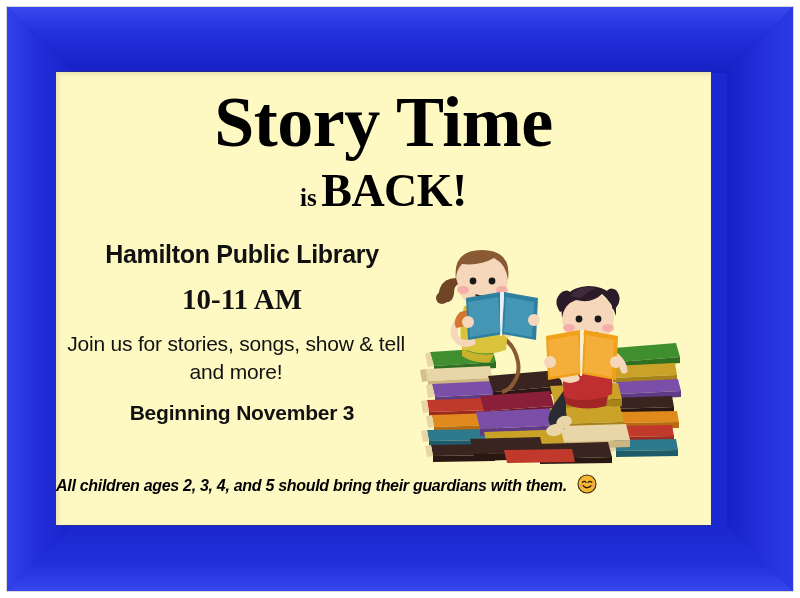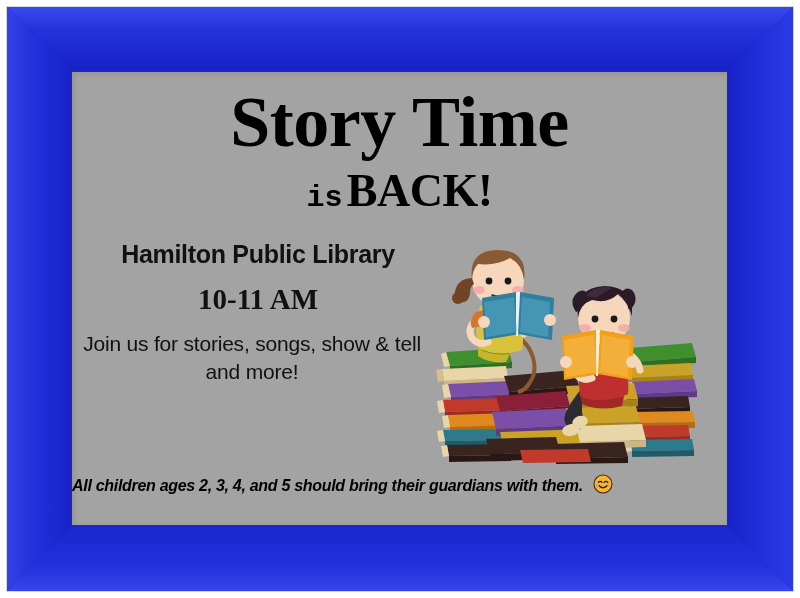--- a/index.html
+++ b/index.html
@@ -60,25 +60,25 @@
   .frame-right {
     left: 727px; top: 7px;
     width: 66px; height: 584px;
     background: linear-gradient(to right, #1621c6 0%, #2330dc 55%, #2c3ae4 100%);
     clip-path: polygon(100% 0, 100% 100%, 0 calc(100% - 66px), 0 66px);
   }
 
   
   #canvas {
     position: absolute;
-    left: 72px;
+    left: 56px;
     top: 72px;
     width: 655px;
     height: 453px;
-    background: #a3a3a3;
+    background: #fef9c3;
     box-shadow: 0 0 0 1px rgba(60,60,80,0.35),
                 inset 2px 2px 5px rgba(0,0,0,0.10);
     overflow: hidden;
   }
 
   
   #headline {
     position: absolute;
     left: 0;
     top: 16px;
@@ -95,23 +95,23 @@
     display: block;
     white-space: nowrap;
   }
   #title-sub {
     display: block;
     margin-top: 8px;
     color: #000000;
     white-space: nowrap;
   }
   #title-sub .sub-small {
-    font-family: Liberation Mono, monospace;
-    font-weight: bold;
-    font-size: 30px;
+    font-family: Liberation Serif, serif;
+    font-weight: bold;
+    font-size: 25px;
     vertical-align: baseline;
   }
   #title-sub .sub-big {
     font-family: "Liberation Serif", serif;
     font-weight: bold;
     font-size: 46px;
     letter-spacing: -0.5px;
     margin-top: 31px;
   }
 
@@ -226,20 +226,21 @@
         <span class="sub-big">BACK!</span>
       </span>
     </div>
 
     <div id="body-row">
 
       <div id="text-col">
         <p class="line" id="line-library">Hamilton Public Library</p>
         <p class="line" id="line-time">10-11 AM</p>
         <p class="line" id="line-desc">Join us for stories, songs, show &amp; tell and more!</p>
+        <p class="line" id="line-begin">Beginning November 3</p>
       </div>
 
       <div id="illustration">
         <svg viewBox="0 0 270 228" width="270" height="228" xmlns="http://www.w3.org/2000/svg">
           <defs>
             <g id="bk">
                 <rect x="0" y="0" width="62" height="13" rx="2"></rect>
               </g>
           </defs>
 

